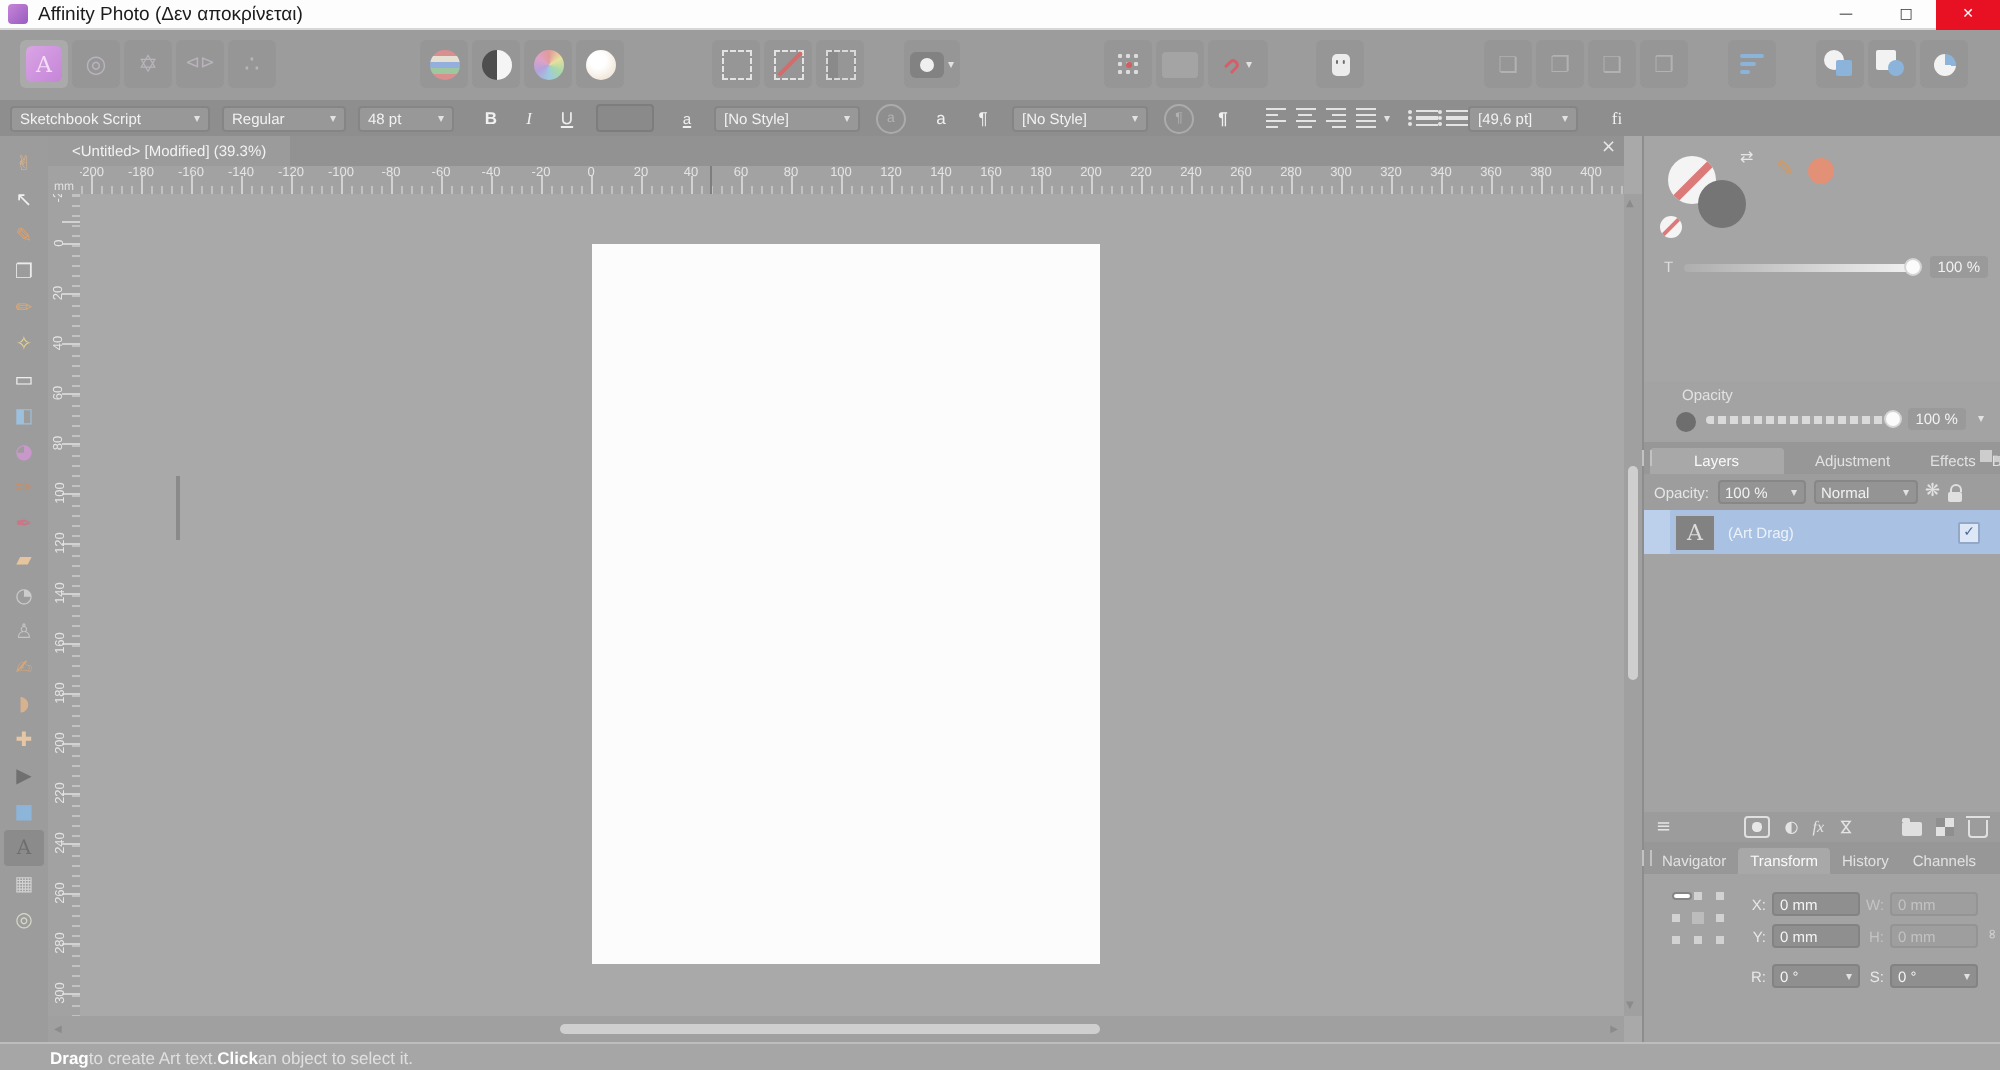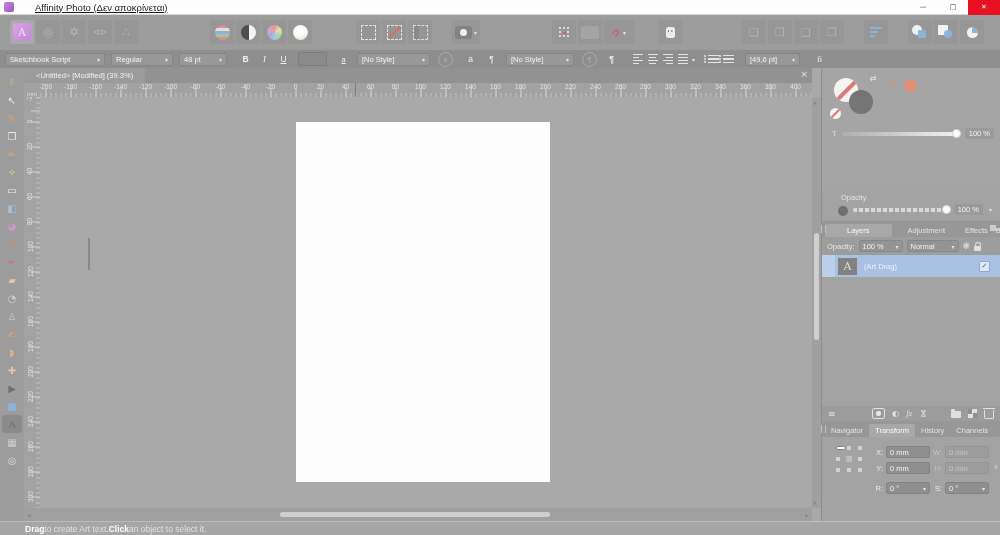--- a/index.html
+++ b/index.html
@@ -6,21 +6,21 @@
     font-family:"Liberation Sans",sans-serif;background:#a9a9a9;
     -webkit-font-smoothing:antialiased;}
   .glyph{font-family:"DejaVu Sans",sans-serif;}
   .app{position:absolute;inset:0;}
 
   
   .titlebar{position:absolute;left:0;top:0;width:1000px;height:15px;background:#fdfdfd;
     display:flex;align-items:center;border-bottom:1px solid #d8d8d8;box-sizing:border-box;}
   .appicon{width:10px;height:10px;margin-left:4px;border-radius:2px;
     background:linear-gradient(135deg,var(--logo_purple),#9a5cc0);flex:0 0 auto;}
-  .titletext{font-size:9.5px;color:#1c1c1c;margin-left:21px;flex:1;text-decoration:underline;}
+  .titletext{font-size:9.5px;color:#1c1c1c;margin-left:5px;flex:1;}
   .wbtn{width:30px;height:15px;display:flex;align-items:center;justify-content:center;
     font-size:7px;color:#333;cursor:default;}
   .wbtn.close{width:32px;background:var(--close_red);color:#fff;}
 
   
   .toolbar1{position:absolute;left:0;top:15px;width:1000px;height:35px;background:#9c9c9c;}
   .tgroup{position:absolute;top:5px;display:flex;gap:2px;align-items:center;height:24px;}
   .tbtn{width:24px;height:24px;border-radius:3px;display:flex;align-items:center;
     justify-content:center;background:#969696;position:relative;}
   .tbtn.activep{background:#aaaaaa;}
@@ -441,21 +441,21 @@
           <i></i>
         </span>
       </span>
     <span class="albtn">
         <span class="listic">
           <i></i>
           <i></i>
           <i></i>
         </span>
       </span>
-    <div class="sel" style="width:55px;margin-left:11px">
+    <div class="sel" style="width:55px;margin-left:0">
       <span>[49,6 pt]</span>
       <span class="caret">▾</span>
     </div>
     <span class="cbtn" style="margin-left:10px;font-family:'Liberation Serif',serif">fi</span>
   </div>
 
   <div class="tabbar">
     <div class="dtab">
       <span>&lt;Untitled&gt; [Modified] (39.3%)</span>
     </div>

